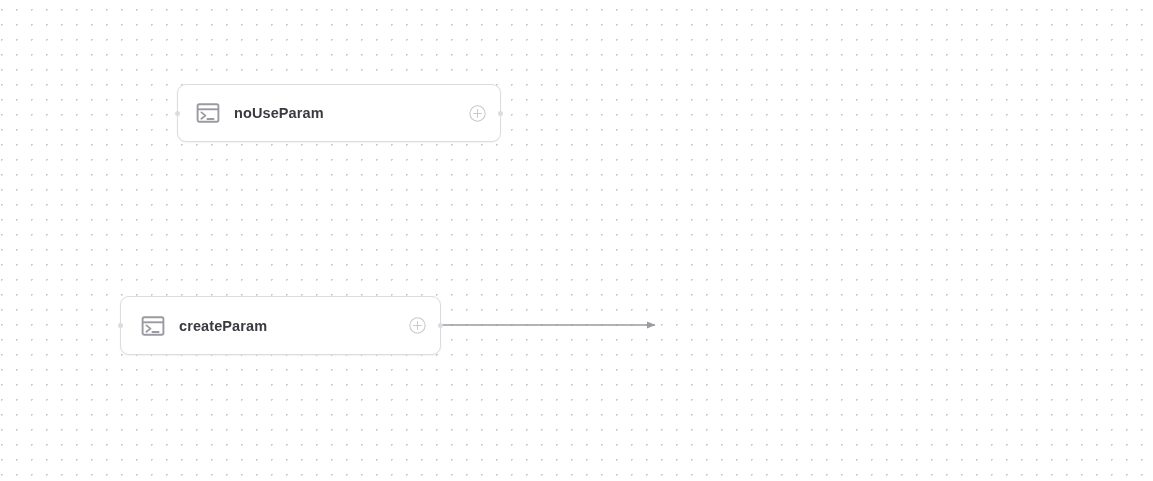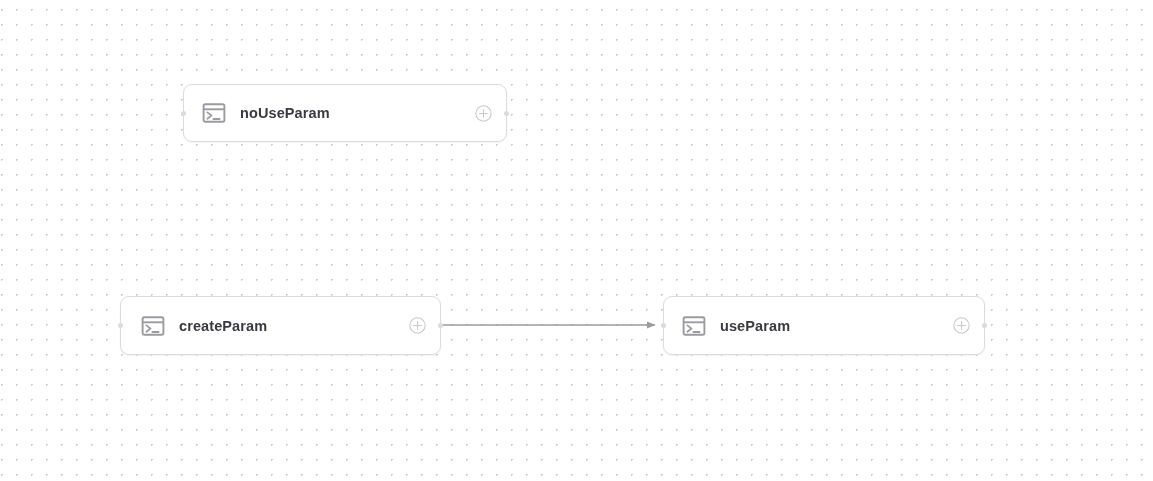--- a/index.html
+++ b/index.html
@@ -74,21 +74,20 @@
     margin-left: 10px;
     display: block;
   }
 
   
   #node-noUseParam {
     left: 177px;
     top: 84px;
     width: 324px;
     height: 58px;
-    margin-left: 6px;
   }
   #node-createParam {
     left: 120px;
     top: 296px;
     width: 321px;
     height: 59px;
     padding-left: 20px;
   }
   #node-useParam {
     left: 663px;
@@ -154,32 +153,14 @@
       <path d="M11.4 18.0 H17.6" stroke="#9a9aa0" stroke-width="1.8" stroke-linecap="round"></path>
     </svg>
     <span class="node-label">createParam</span>
     <svg class="node-add" viewBox="0 0 18 18" fill="none">
       <circle cx="9" cy="9" r="8.1" stroke="#c8c8cd" stroke-width="1.1"></circle>
       <path d="M9 4.9 V13.1 M4.9 9 H13.1" stroke="#c8c8cd" stroke-width="1.1" stroke-linecap="round"></path>
     </svg>
     <span class="handle handle-right"></span>
   </div>
 
-  <div class="node" id="node-useParam">
-    <span class="handle handle-left"></span>
-    <svg class="node-icon" viewBox="0 0 24 24" fill="none">
-      <rect x="1.6" y="3.2" width="20.8" height="17.6" rx="1.8" stroke="#9a9aa0" stroke-width="1.9"></rect>
-      <path d="M1.6 8.3 H22.4" stroke="#9a9aa0" stroke-width="1.9"></path>
-      <circle cx="15.4" cy="5.8" r="0.85" fill="#ffffff"></circle>
-      <circle cx="18.0" cy="5.8" r="0.85" fill="#ffffff"></circle>
-      <circle cx="20.4" cy="5.8" r="0.85" fill="#ffffff"></circle>
-      <path d="M5.4 11.4 L9.5 14.6 L5.4 17.8" stroke="#9a9aa0" stroke-width="1.8" stroke-linecap="round" stroke-linejoin="round"></path>
-      <path d="M11.4 18.0 H17.6" stroke="#9a9aa0" stroke-width="1.8" stroke-linecap="round"></path>
-    </svg>
-    <span class="node-label">useParam</span>
-    <svg class="node-add" viewBox="0 0 18 18" fill="none">
-      <circle cx="9" cy="9" r="8.1" stroke="#c8c8cd" stroke-width="1.1"></circle>
-      <path d="M9 4.9 V13.1 M4.9 9 H13.1" stroke="#c8c8cd" stroke-width="1.1" stroke-linecap="round"></path>
-    </svg>
-    <span class="handle handle-right"></span>
-  </div>
 
 </div>
 
 </body></html>

